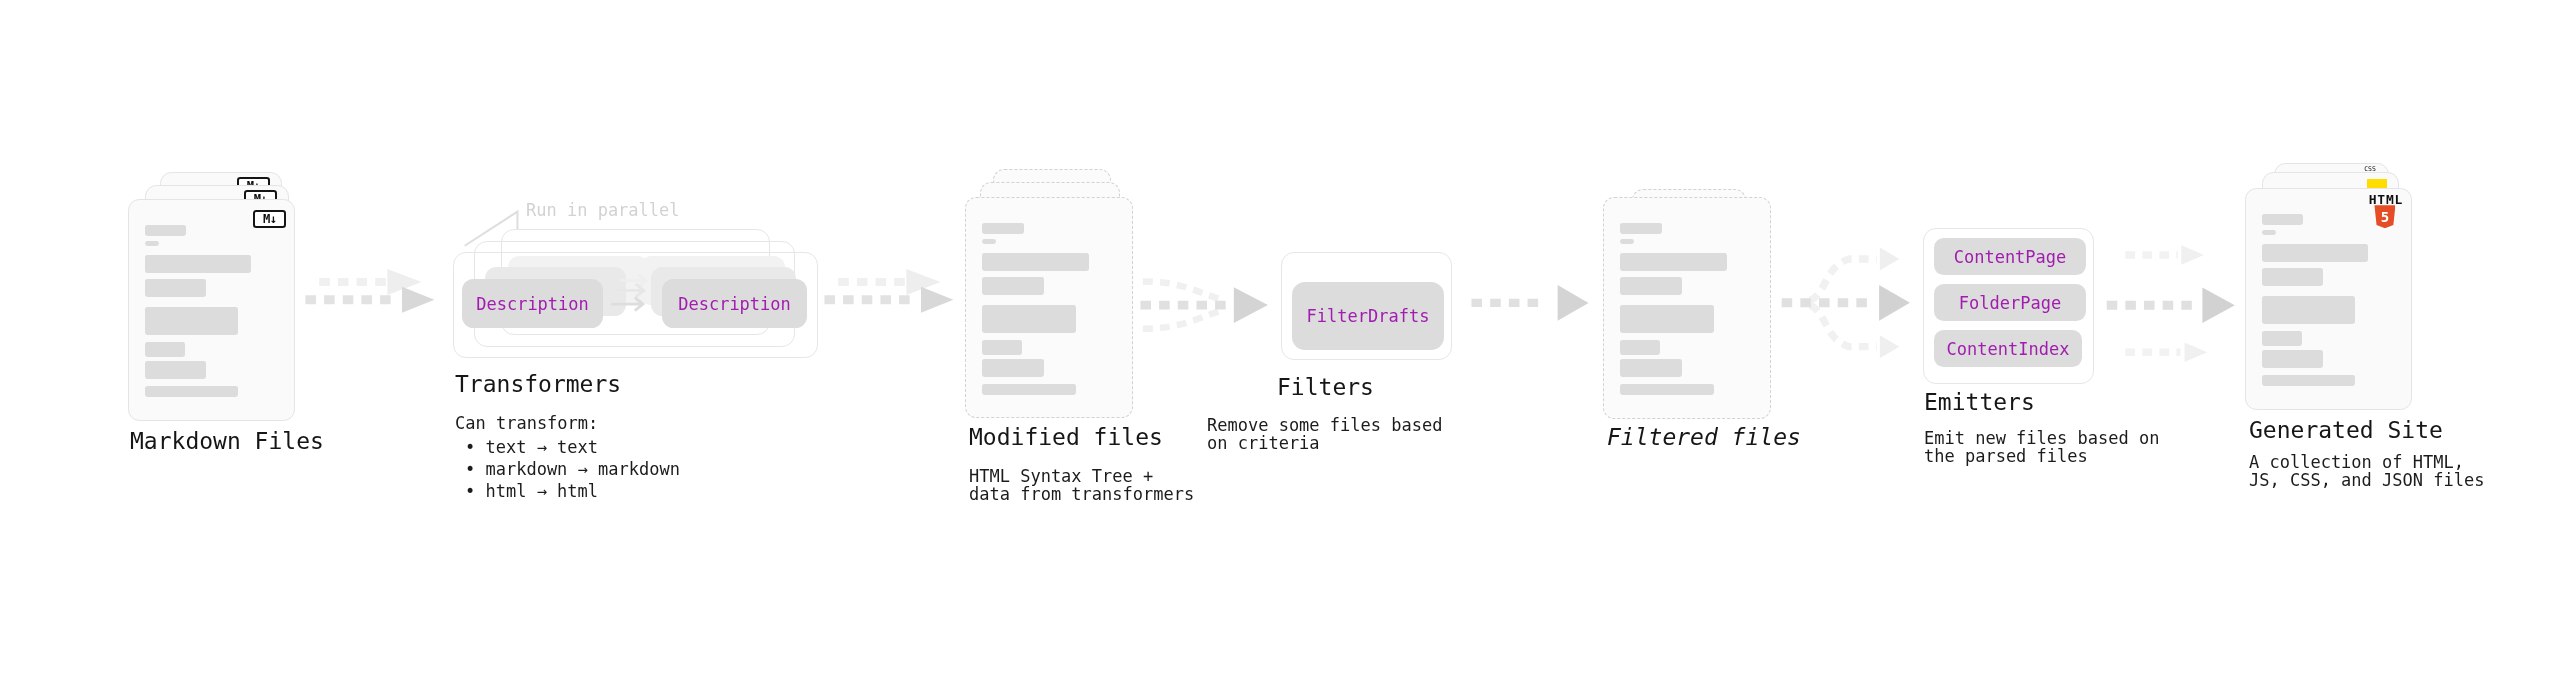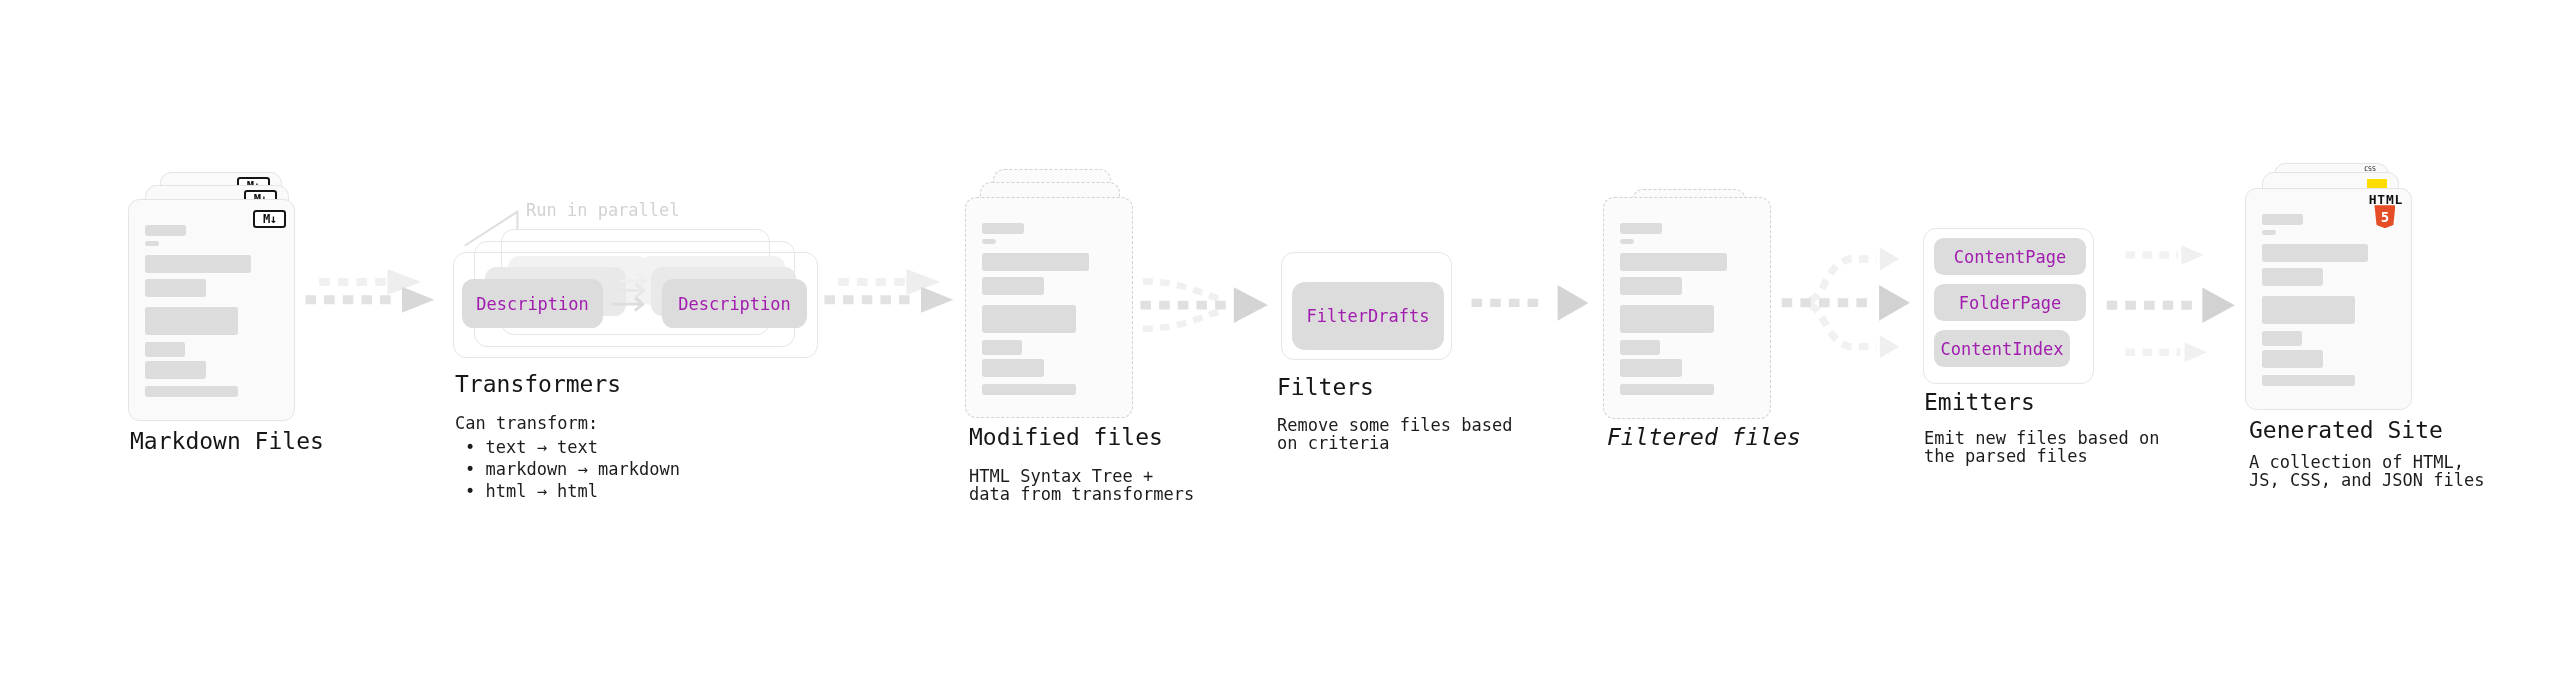--- a/index.html
+++ b/index.html
@@ -184,21 +184,21 @@
   <path d="M6,8 C55,8 75,22 105,31" fill="none" stroke="#f0f0f0" stroke-width="8" stroke-dasharray="12 9"></path>
   <path d="M6,66 C55,66 75,52 105,43" fill="none" stroke="#f0f0f0" stroke-width="8" stroke-dasharray="12 9"></path>
   <line x1="3" y1="37" x2="112" y2="37" stroke="#e0e0e0" stroke-width="11" stroke-dasharray="13 10"></line>
   <polygon points="118,15 160,37 118,59" fill="#d4d4d4"></polygon>
 </svg>
 
 <div>
   <div class="outline-box filled" style="left:1281px;top:252px;width:171px;height:108px;"></div>
   <div class="pill" style="left:1292px;top:282px;width:152px;height:68px;border-radius:13px;">FilterDrafts</div>
   <div class="node-title" style="left:1277px;top:375px;">Filters</div>
-  <div class="node-desc" style="left:1277px;top:416px;">
+  <div class="node-desc" style="left:1207px;top:416px;">
     <div>Remove some files based</div>
     <div>on criteria</div>
   </div>
 </div>
 
 <svg class="abs" style="left:1465px;top:276px;" width="130" height="53" viewBox="0 0 160 65">
   <line x1="8" y1="33" x2="98" y2="33" stroke="#e0e0e0" stroke-width="10" stroke-dasharray="13 10"></line>
   <polygon points="114,11 152,33 114,55" fill="#d4d4d4"></polygon>
 </svg>
 
@@ -225,21 +225,21 @@
   <path d="M42,80 C62,88 60,122 90,131 L124,131" fill="none" stroke="#f1f1f1" stroke-width="9" stroke-dasharray="12 9"></path>
   <polygon points="128,117 152,131 128,145" fill="#efefef"></polygon>
   <line x1="7" y1="77" x2="120" y2="77" stroke="#e0e0e0" stroke-width="11" stroke-dasharray="13 10"></line>
   <polygon points="127,55 165,77 127,99" fill="#d2d2d2"></polygon>
 </svg>
 
 <div>
   <div class="outline-box filled" style="left:1923px;top:228px;width:171px;height:156px;"></div>
   <div class="pill" style="left:1934px;top:238px;width:152px;height:37px;border-radius:9.8px;">ContentPage</div>
   <div class="pill" style="left:1934px;top:284px;width:152px;height:37px;border-radius:9.8px;">FolderPage</div>
-  <div class="pill" style="left:1934px;top:330px;width:136px;height:37px;border-radius:9.8px;text-align:right;">ContentIndex</div>
+  <div class="pill" style="left:1934px;top:330px;width:148px;height:37px;border-radius:9.8px;text-align:right;">ContentIndex</div>
   <div class="node-title" style="left:1924px;top:390px;">Emitters</div>
   <div class="node-desc" style="left:1924px;top:429px;">
     <div>Emit new files based on</div>
     <div>the parsed files</div>
   </div>
 </div>
 
 <svg class="abs" style="left:2097px;top:240px;" width="154" height="124" viewBox="0 0 190 152">
   <line x1="35" y1="18" x2="100" y2="18" stroke="#f2f2f2" stroke-width="9" stroke-dasharray="12 9"></line>
   <polygon points="104,6 132,18 104,30" fill="#f0f0f0"></polygon>

